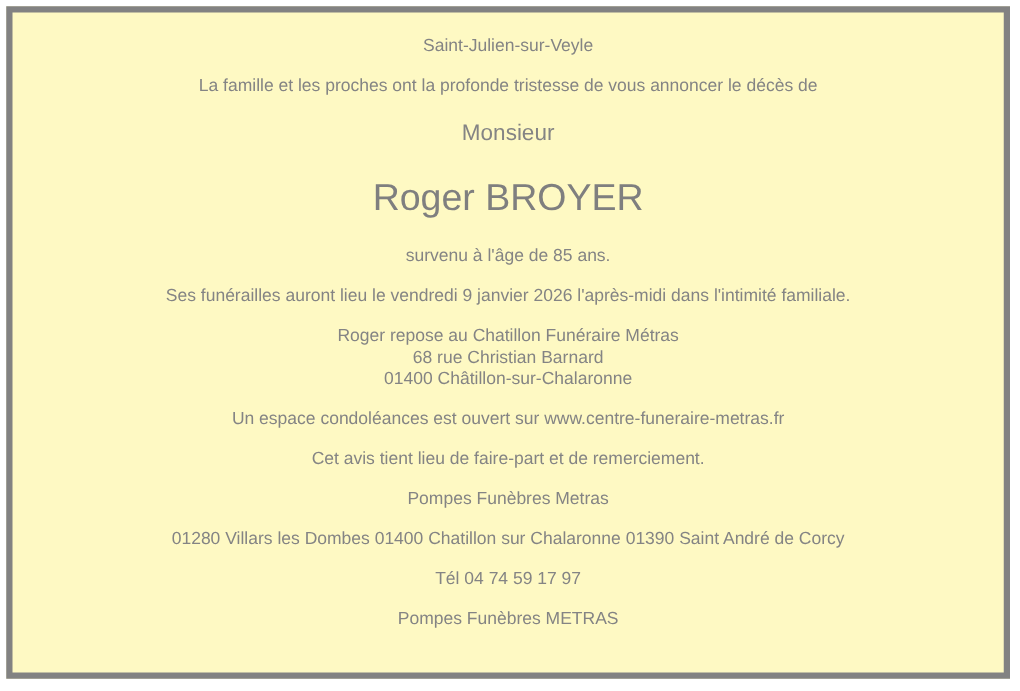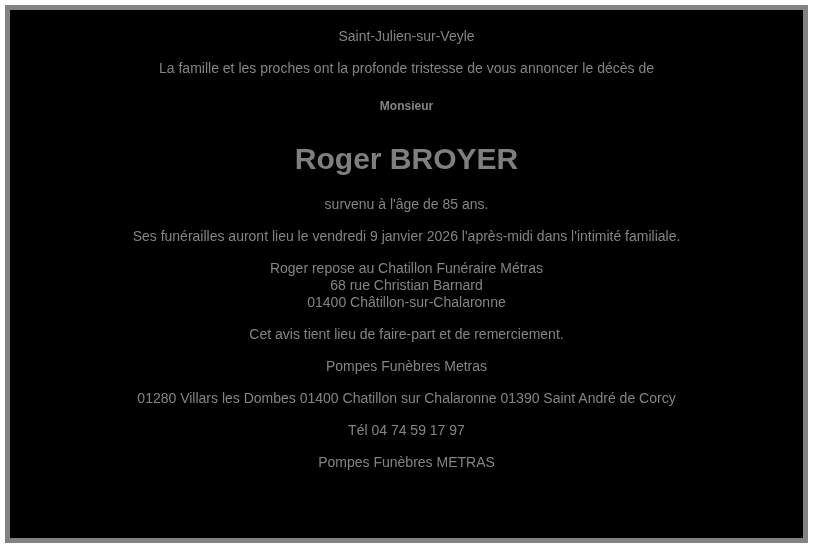--- a/index.html
+++ b/index.html
@@ -7,44 +7,43 @@
     padding: 0;
     background: #ffffff;
     font-family: "Liberation Sans", "DejaVu Sans", sans-serif;
   }
   .notice-box {
     box-sizing: border-box;
     margin: 5px 8px 10px 5px;
     width: 803px;
     height: 538px;
     border: 5px solid #828282;
-    background: #000000;
+    background: #fef9c3;
     overflow: hidden;
   }
   .notice-inner {
     padding: 12px 30px 16px;
     text-align: center;
     color: #848484;
     font-size: 14px;
     line-height: 17px;
   }
   p {
     margin: 15px 0;
   }
   .city-line { margin-top: 6px; }
   .civility {
-    font-size: 12px;
+    font-size: 18px;
     line-height: 21px;
     margin: 19px 0 24px;
-    font-weight: bold;
   }
   .deceased-name {
     font-size: 30px;
     line-height: 35px;
-    font-weight: bold;
+    font-weight: normal;
     color: #7f7f7f;
     margin: 24px 0 20px;
   }
   .block-line { display: block; }
 </style>
 </head>
 <body>
 
 <div class="notice-box">
   <div class="notice-inner">
@@ -60,20 +59,21 @@
     <p>survenu à l'âge de 85 ans.</p>
 
     <p>Ses funérailles auront lieu le vendredi 9 janvier 2026 l'après-midi dans l'intimité familiale.</p>
 
     <p>
       <span class="block-line">Roger repose au Chatillon Funéraire Métras</span>
       <span class="block-line">68 rue Christian Barnard</span>
       <span class="block-line">01400 Châtillon-sur-Chalaronne</span>
     </p>
 
+    <p>Un espace condoléances est ouvert sur www.centre-funeraire-metras.fr</p>
 
     <p>Cet avis tient lieu de faire-part et de remerciement.</p>
 
     <p>
       <span class="block-line">Pompes Funèbres Metras</span>
     </p>
 
     <p>01280 Villars les Dombes 01400 Chatillon sur Chalaronne 01390 Saint André de Corcy</p>
 
     <p>Tél 04 74 59 17 97</p>

